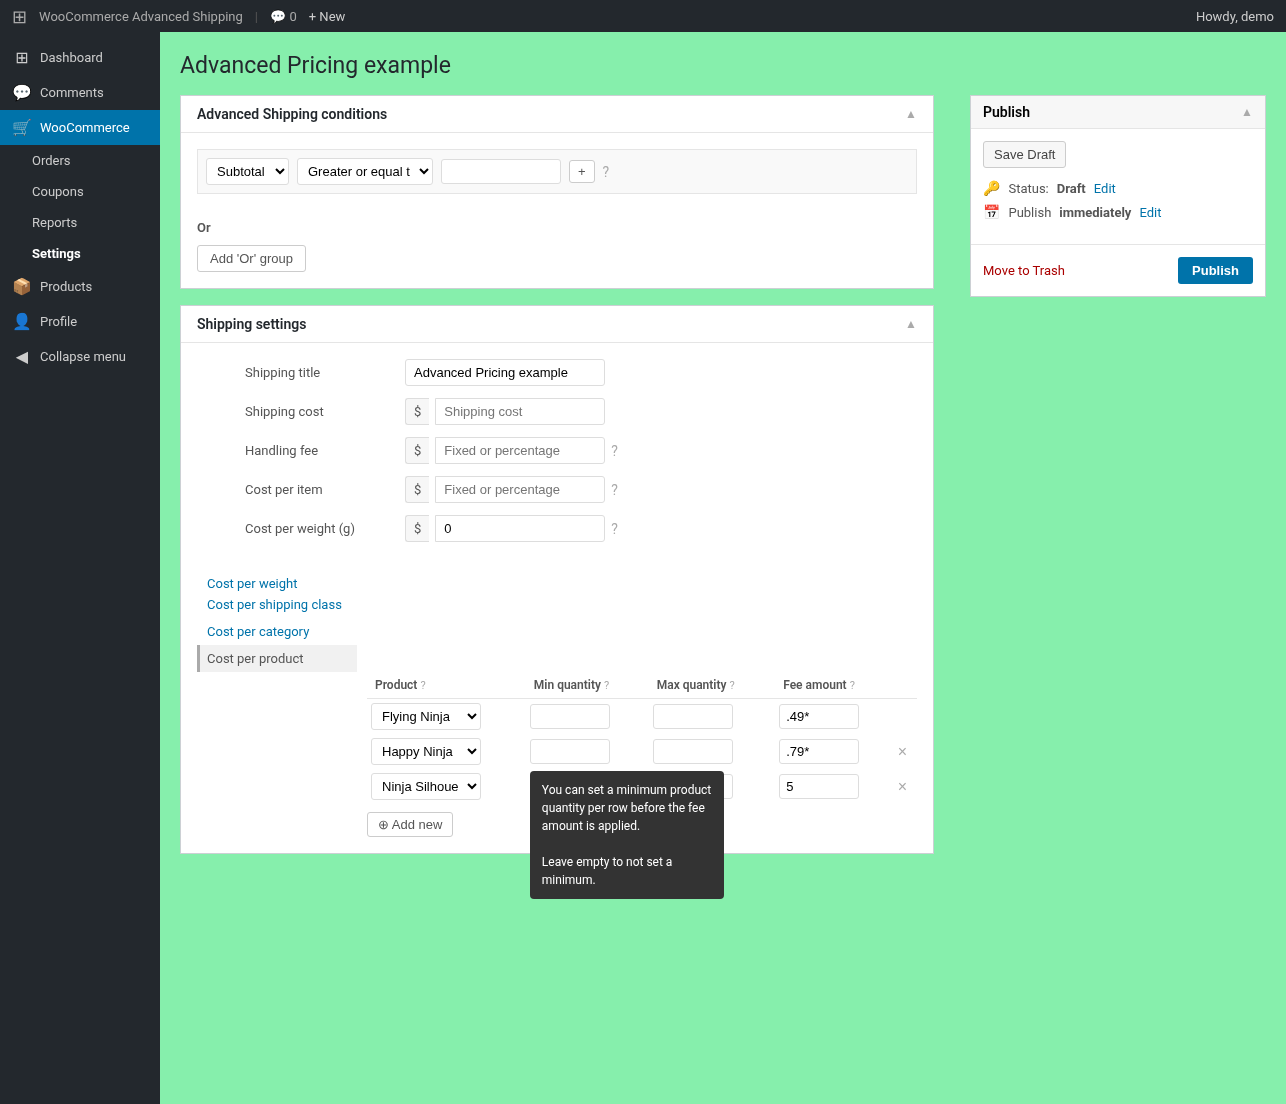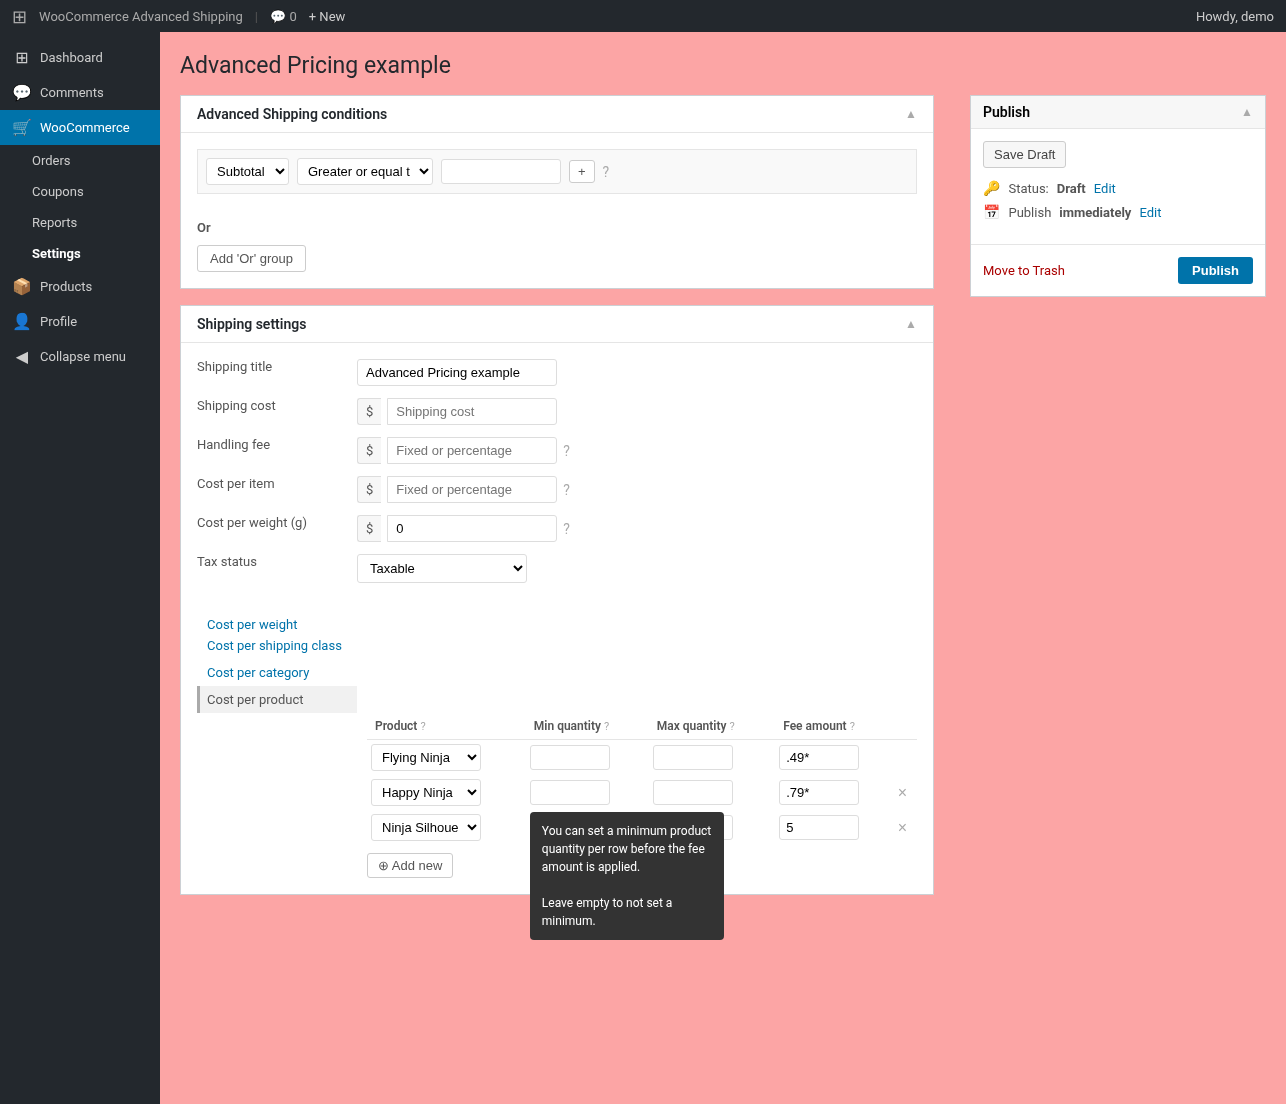--- a/index.html
+++ b/index.html
@@ -42,21 +42,21 @@
       font-size: 13px;
       text-decoration: none;
     }
     .sidebar-item.active { background: #0073aa; color: #fff; }
     .sidebar-item .icon { font-size: 16px; width: 20px; text-align: center; }
 
     
     .main-content {
       flex: 1;
       padding: 20px;
-      background: #fca5a5;
+      background: #86efac;
     }
 
     
     .page-title {
       font-size: 23px;
       font-weight: 400;
       color: #23282d;
       margin-bottom: 16px;
     }
 
@@ -130,22 +130,23 @@
       padding: 5px 12px;
       cursor: pointer;
       font-size: 13px;
       color: #555;
     }
 
     
     .settings-form { padding: 16px; }
     .form-row {
       display: flex;
-      align-items: flex-start;
+      align-items: center;
       margin-bottom: 12px;
+      margin-left: 48px;
     }
     .form-label {
       width: 160px;
       font-size: 13px;
       color: #555;
       flex-shrink: 0;
     }
     .form-field { display: flex; align-items: center; gap: 6px; }
     .input-prefix {
       background: #f7f7f7;
@@ -451,29 +452,20 @@
 
             <div class="form-row">
               <span class="form-label">Cost per weight (g)</span>
               <div class="form-field">
                 <span class="input-prefix">$</span>
                 <input type="text" class="form-input" value="0" style="">
                 <span class="help-icon">?</span>
               </div>
             </div>
 
-            <div class="form-row">
-              <span class="form-label">Tax status</span>
-              <div class="form-field">
-                <select class="form-select">
-                  <option>Taxable</option>
-                  <option>None</option>
-                </select>
-              </div>
-            </div>
           </div>
 
           <div class="advanced-pricing clearfix">
 
             <div class="pricing-nav">
               <a class="pricing-nav" style="display:block;padding:6px 10px;color:#0073aa;text-decoration:none;font-size:13px;">Cost per weight</a>
               <a style="display:block;padding:6px 10px;color:#0073aa;text-decoration:none;font-size:13px;">Cost per shipping class</a>
               <a style="display:block;padding:6px 10px;color:#0073aa;text-decoration:none;font-size:13px;">Cost per category</a>
               <a style="display:block;padding:6px 10px;color:#555;text-decoration:none;font-size:13px;background:#f1f1f1;border-left:3px solid #aaa;padding-left:7px;">Cost per product</a>
             </div>

